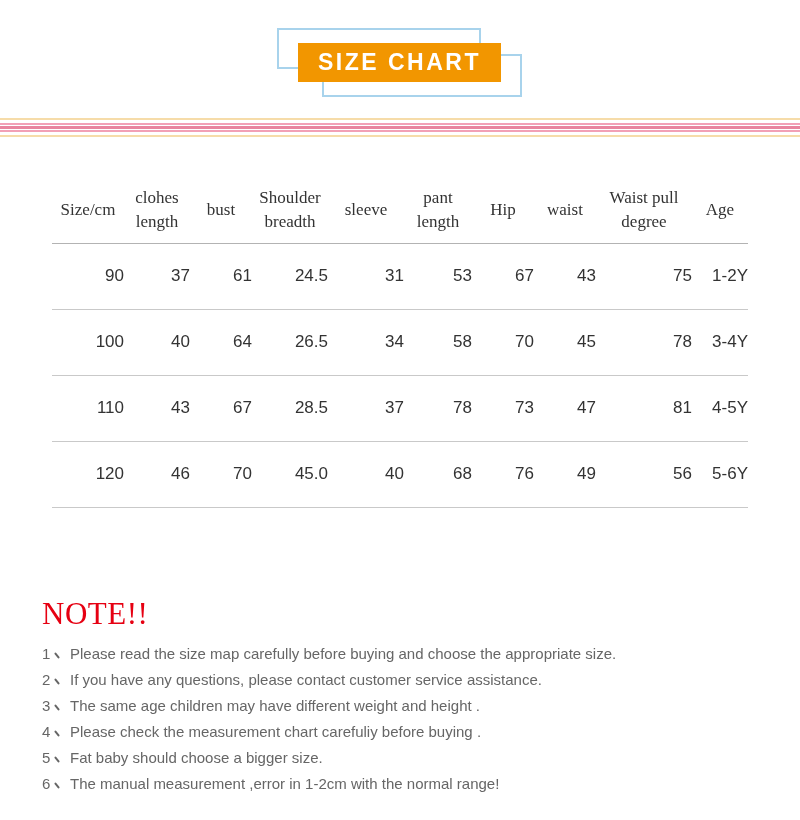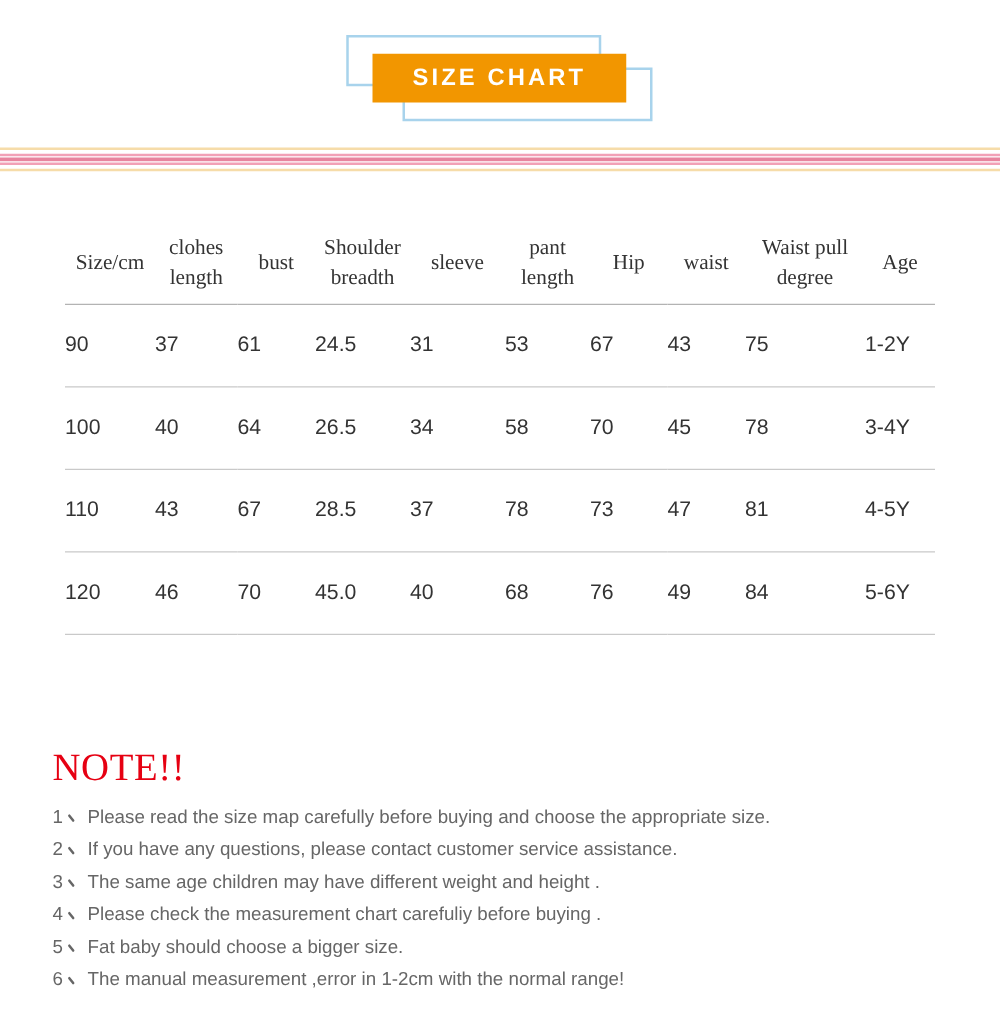--- a/index.html
+++ b/index.html
@@ -24,21 +24,21 @@
   .frame-front { left: 322px; top: 54px; width: 200px; height: 43px; }
   .banner-box {
     position: absolute;
     left: 298px; top: 43px; width: 203px; height: 39px;
     background: var(--accent_orange);
     z-index: 2;
     display: flex; align-items: center; justify-content: center;
   }
   .banner-box span {
     color: #ffffff;
-    font-size: 19px;
+    font-size: 23px;
     font-weight: 700;
     letter-spacing: 2.5px;
   }
 
   
   .divider { position: absolute; left: 0; right: 0; top: 118px; }
   .divider div { width: 100%; }
   .st-tan  { height: 2px; background: var(--stripe_tan); }
   .st-pink { height: 2px; background: var(--stripe_pink); }
   .st-dark { height: 3px; background: var(--stripe_dark_pink); }
@@ -59,21 +59,21 @@
     font-weight: 400;
     font-size: 17px;
     line-height: 1.42;
     vertical-align: middle;
     padding-top: 18px;
     text-align: center;
   }
   .size-table td {
     height: 66px;
     font-size: 17px;
-    text-align: left;
+    text-align: right;
     vertical-align: middle;
   }
 
   
   .note-section { position: absolute; left: 42px; top: 596px; width: 700px; }
   .note-heading {
     font-family: "Liberation Serif", serif;
     font-weight: 400;
     font-size: 31px;
     line-height: 36px;
@@ -189,21 +189,21 @@
     </tr>
     <tr>
       <td>120</td>
       <td>46</td>
       <td>70</td>
       <td>45.0</td>
       <td>40</td>
       <td>68</td>
       <td>76</td>
       <td>49</td>
-      <td>84</td>
+      <td>56</td>
       <td>5-6Y</td>
     </tr>
   </tbody>
 </table>
 
 <div class="note-section">
   <div class="note-heading">NOTE!!</div>
   <div class="note-list">
     <div class="note-item">
       <span class="note-marker"><span>1</span><span class="enum-tick"></span></span>

